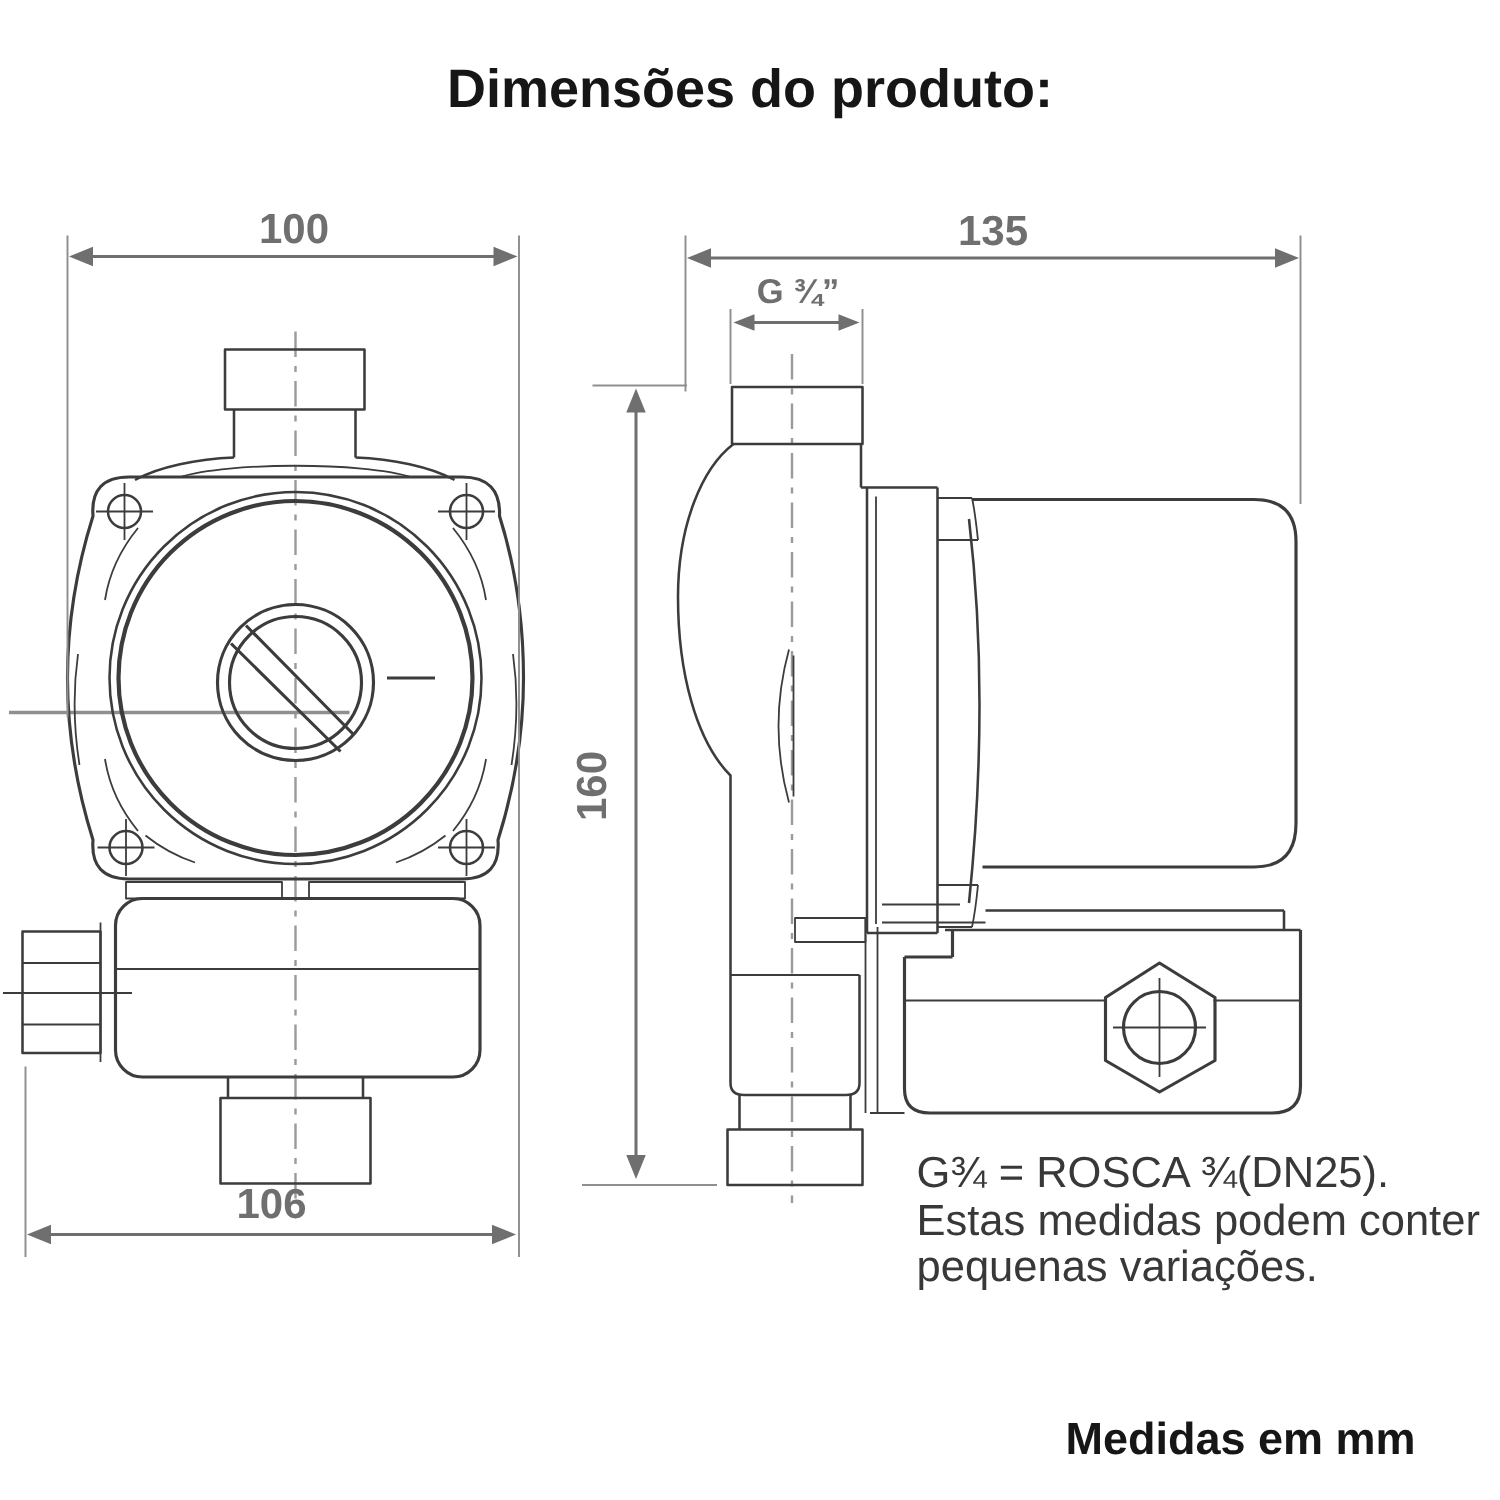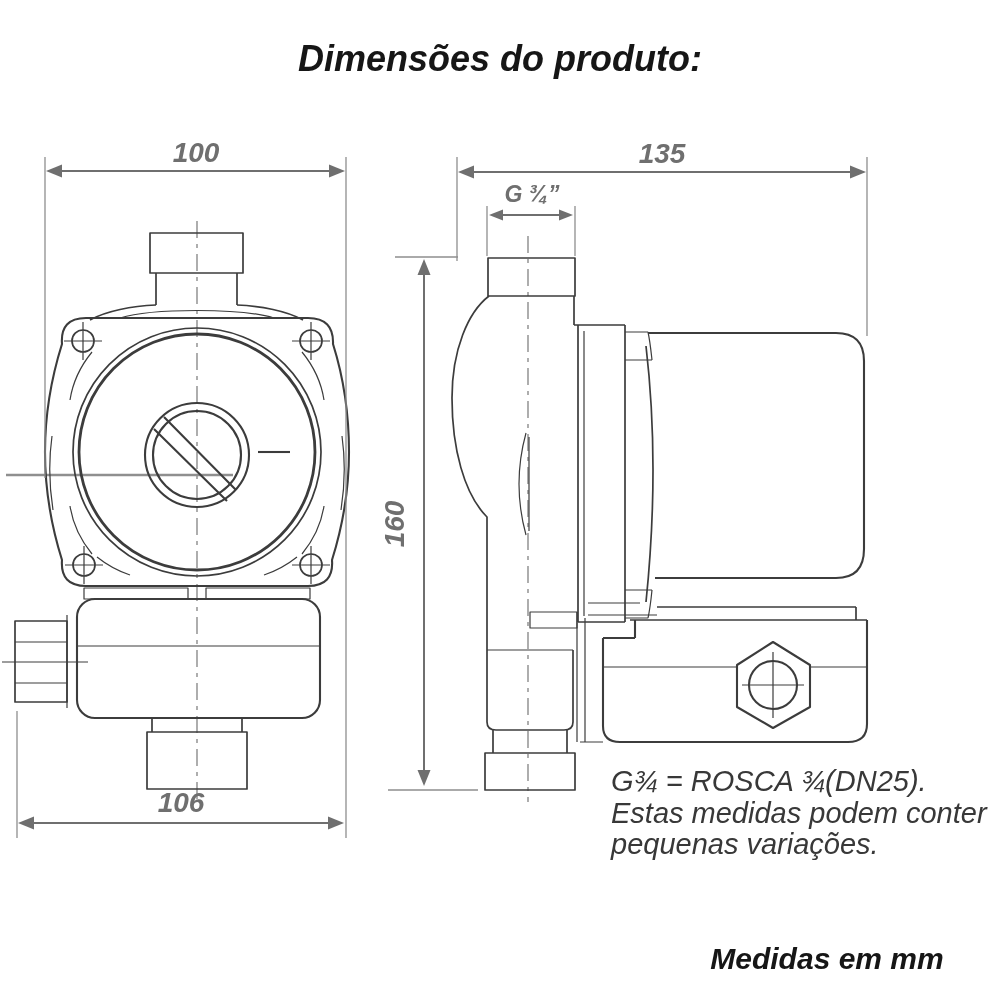--- a/index.html
+++ b/index.html
@@ -9,21 +9,20 @@
     width: 1000px;
     height: 1000px;
     overflow: hidden;
     font-family: "Liberation Sans", sans-serif;
   }
   .stage {
     position: relative;
     width: 1000px;
     height: 1000px;
     background: #ffffff;
-    font-style: italic;
   }
   svg { display: block; }
 
   
   .ln       { fill: none; stroke: #3c3c3c; stroke-width: 1.7; stroke-linejoin: round; stroke-linecap: butt; }
   .ln-thick { stroke-width: 2.8; }
   .ln-med   { stroke-width: 2.1; }
   .ln-thin  { stroke-width: 1.2; }
   .cl       { fill: none; stroke: #9a9a9a; stroke-width: 1.6; }
   .cl-dash  { stroke-dasharray: 17 6 4 6; }

